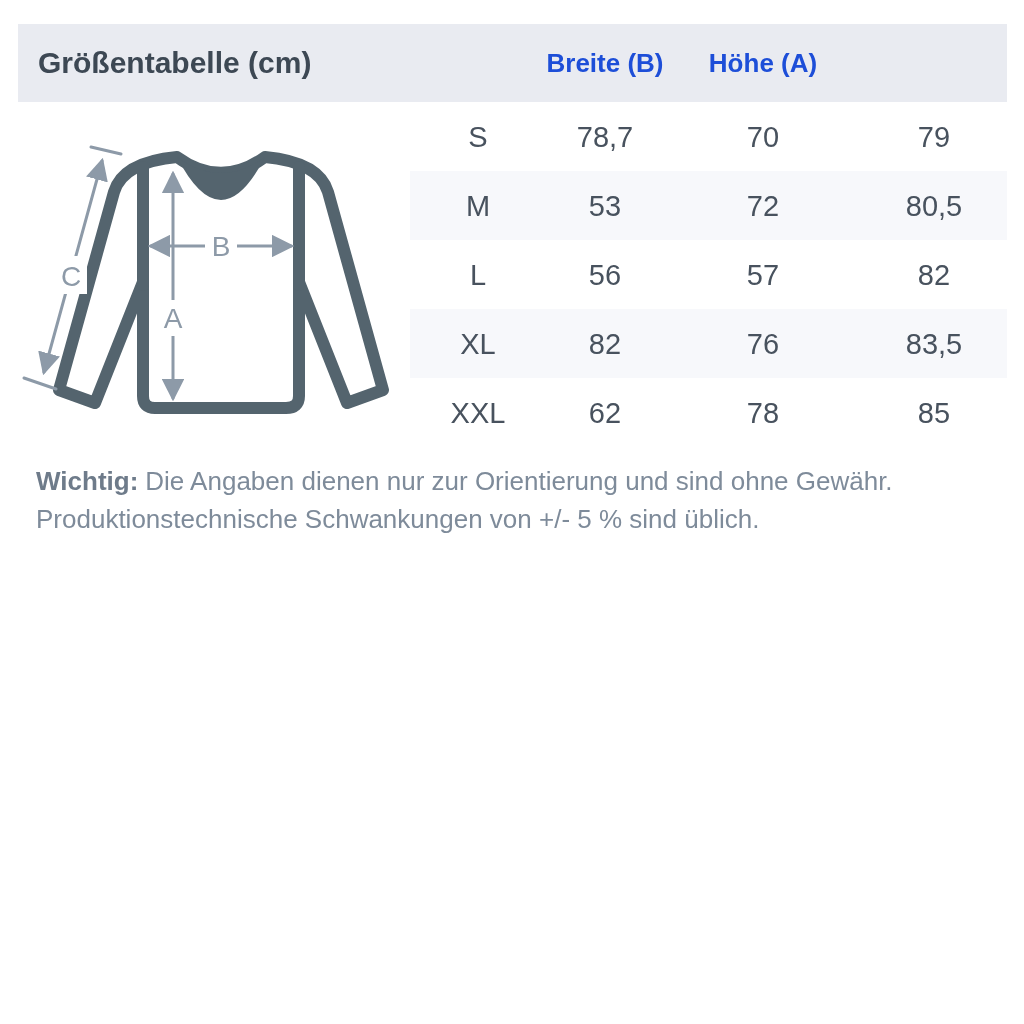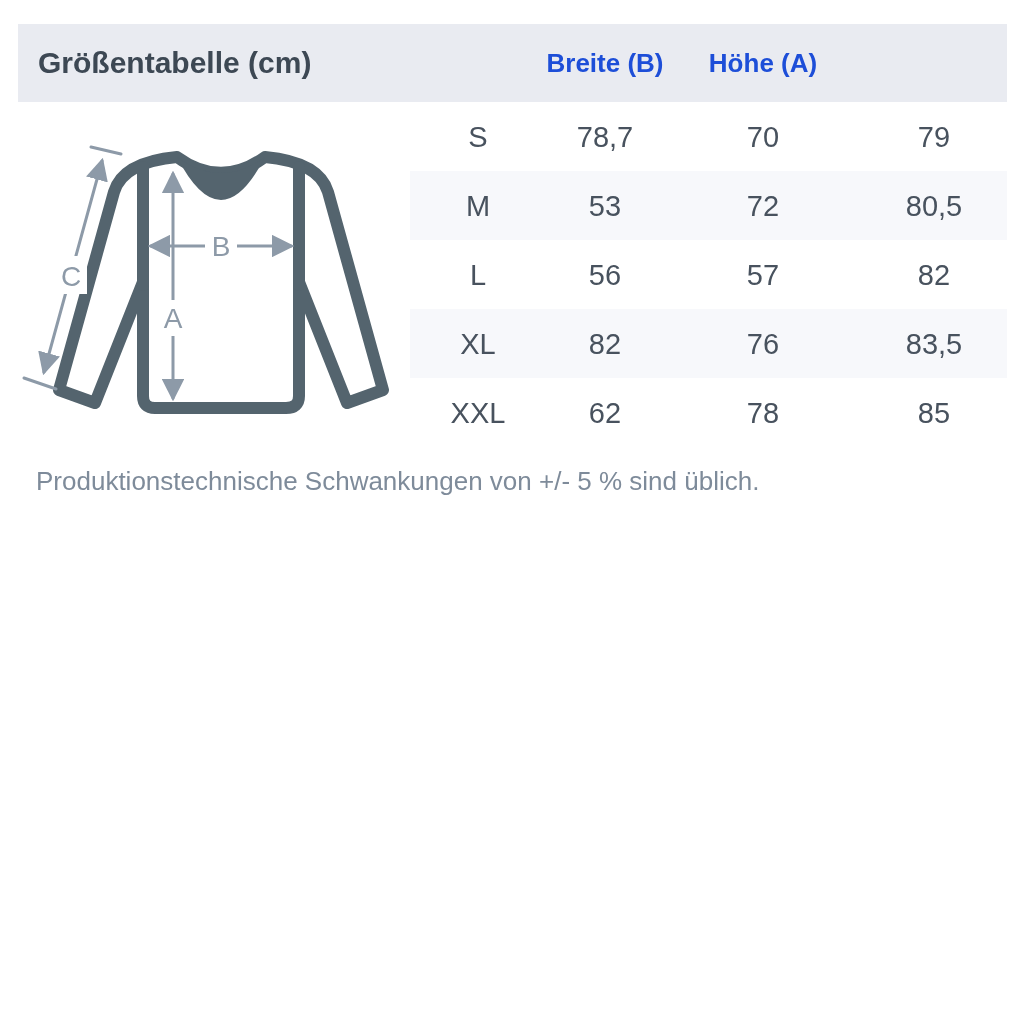--- a/index.html
+++ b/index.html
@@ -127,16 +127,17 @@
 
       <g font-family="Liberation Sans, sans-serif" font-size="28" fill="#8d9aa8" text-anchor="middle">
         <text x="153" y="213">A</text>
         <text x="201" y="141">B</text>
         <text x="51" y="171">C</text>
       </g>
     </svg>
   </div>
 
   <div class="note">
+    <div><b>Wichtig:</b><span>Die Angaben dienen nur zur Orientierung und sind ohne Gewähr.</span></div>
     <div>Produktionstechnische Schwankungen von +/- 5 % sind üblich.</div>
   </div>
 
 </div>
 
 </body></html>

